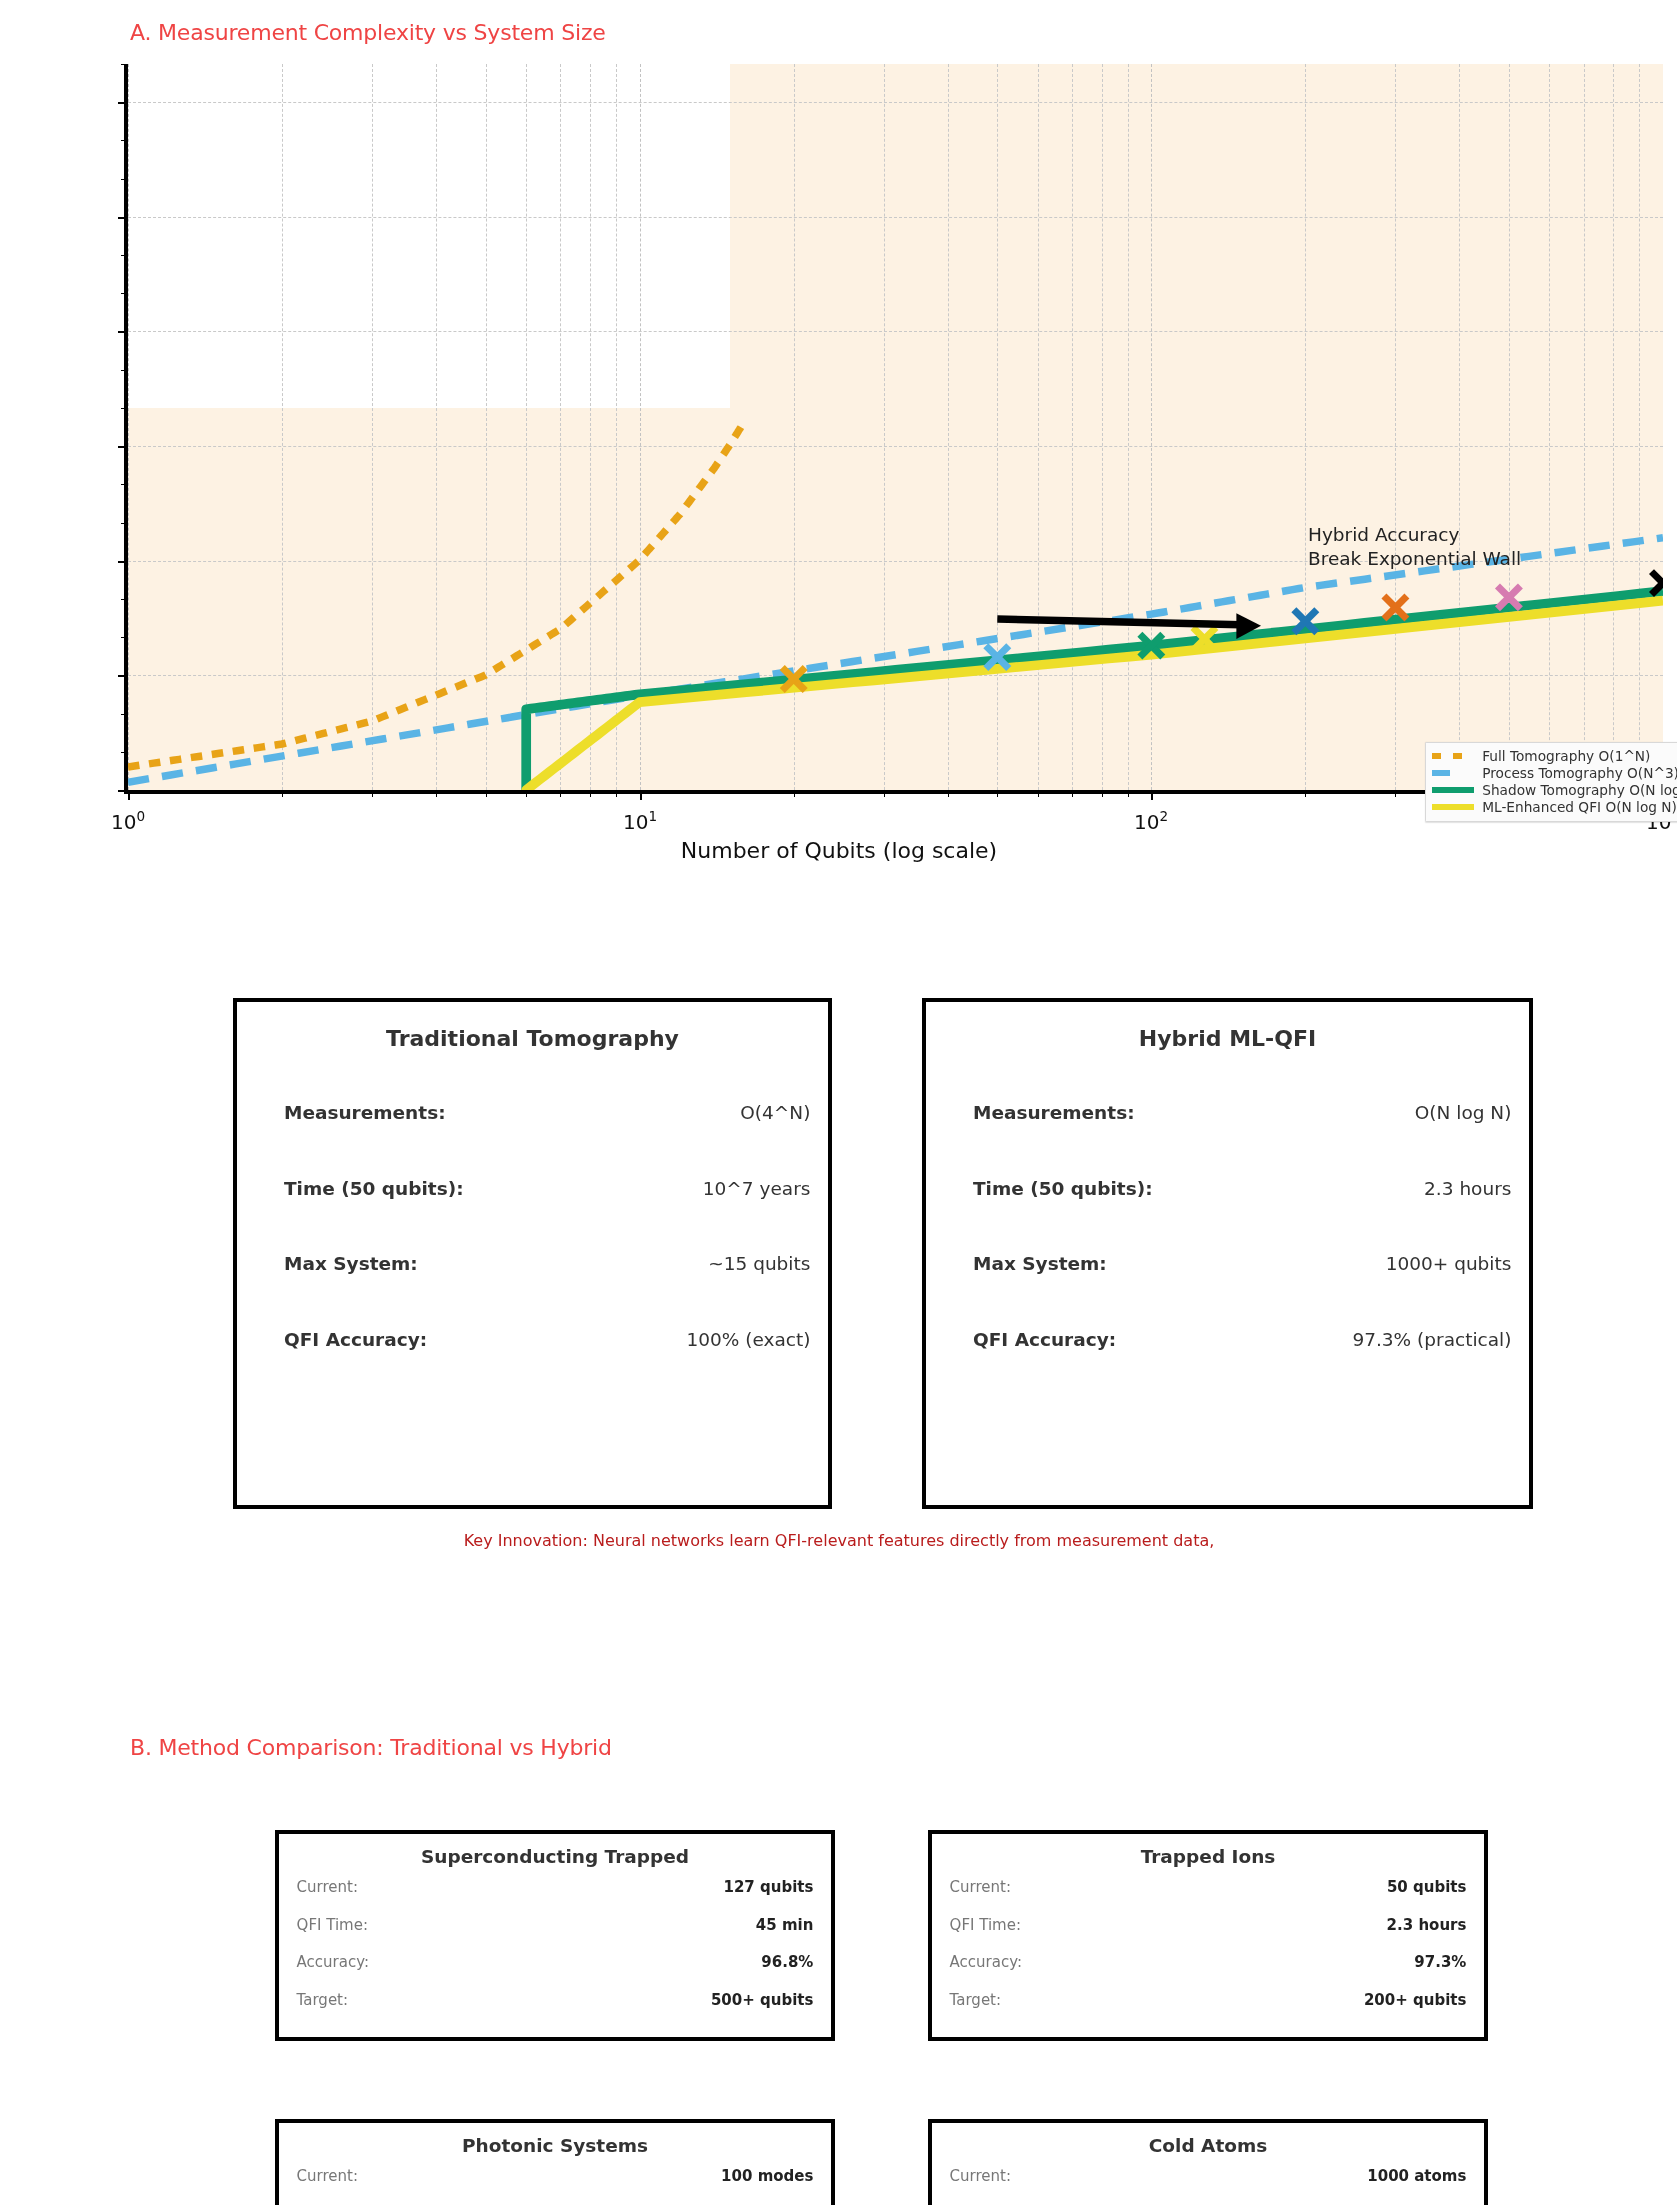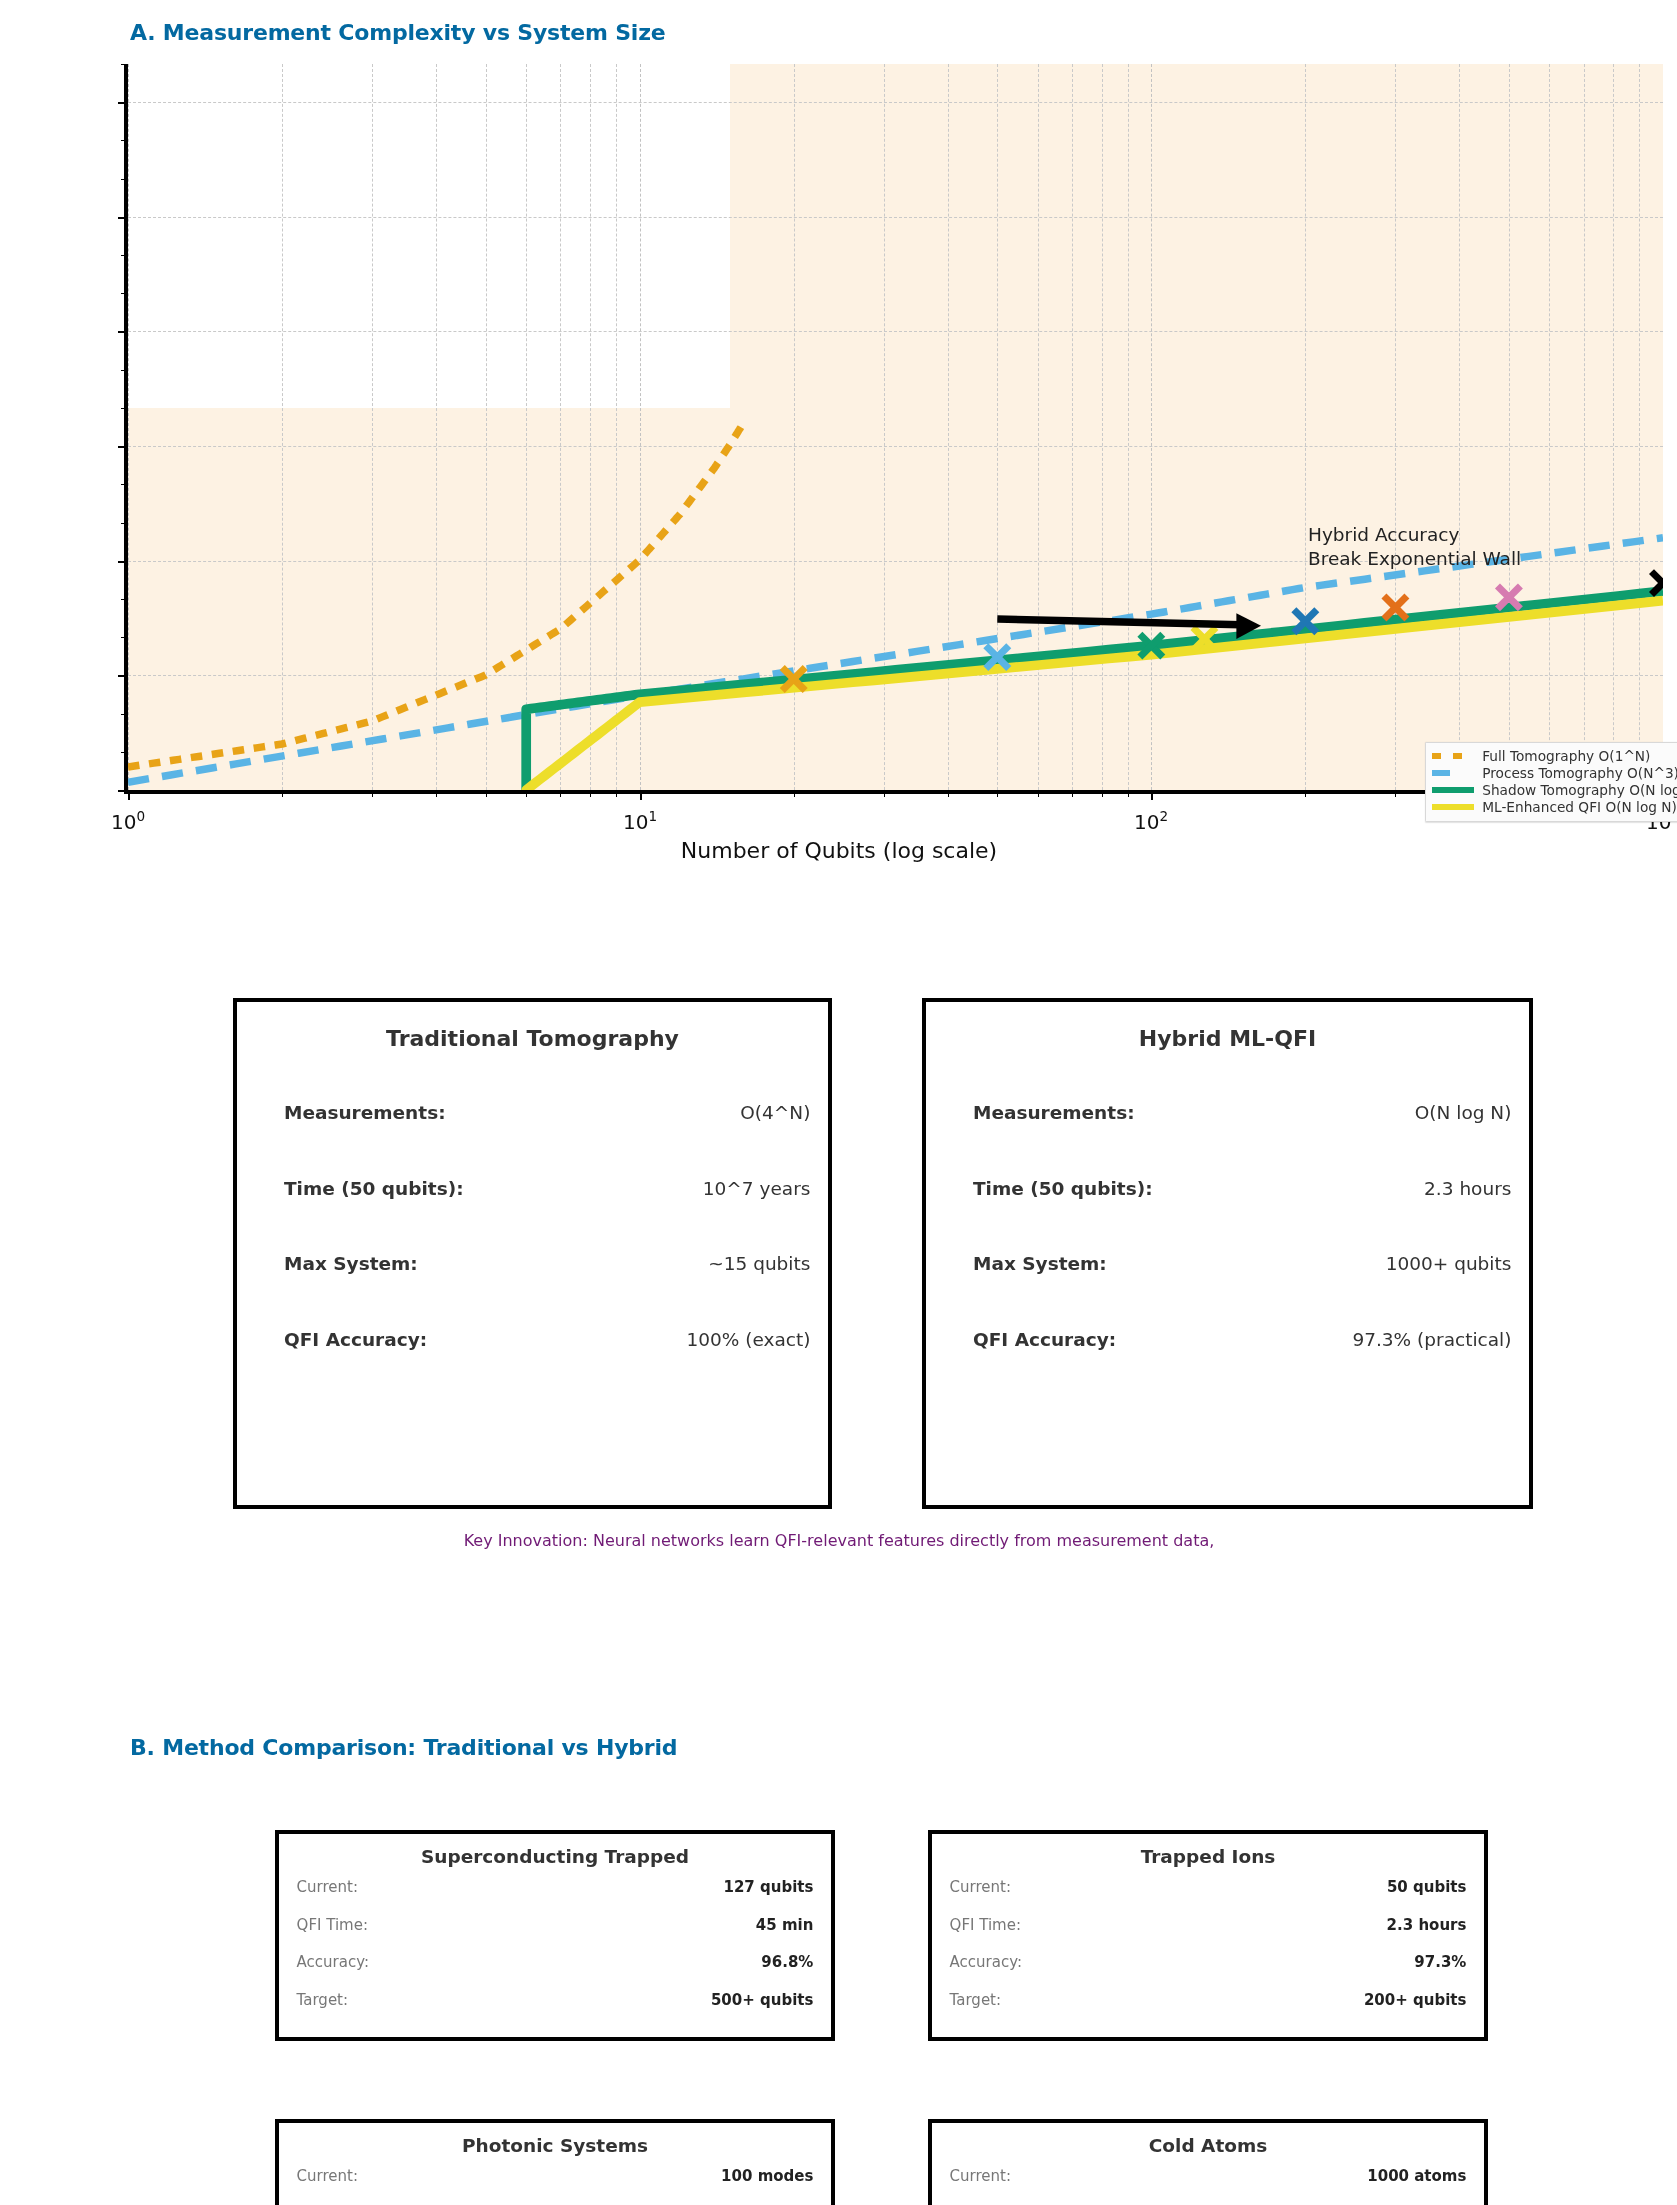--- a/index.html
+++ b/index.html
@@ -11,22 +11,22 @@
     color: #2b2b2b;
     position: relative;
     overflow: hidden;
   }
 
   
   #panelA { position:absolute; left:0; top:0; width:1678px; height:864px; }
 
   .panel-title {
     position:absolute;
-    font-weight:bold;
-    color:#0369a1;
+    font-weight:normal;
+    color:#ef4444;
     letter-spacing:-0.2px;
     white-space:nowrap;
   }
   #titleA { left:130px; top:20px; font-size:22px; }
   #titleB { left:130px; top:871px; font-size:22px; }
 
   
   #plotA {
     position:absolute;
     left:124px; top:64px;
@@ -101,21 +101,21 @@
   }
   .bigrow { position:absolute; left:0; right:0; height:22px; }
   .bigrow .k {
     position:absolute; left:47px; font-size:18.5px; font-weight:bold; color:#333; white-space:nowrap;
   }
   .bigrow .v {
     position:absolute; right:17.6px; font-size:18.5px; color:#333; white-space:nowrap;
   }
   #caption {
     position:absolute; left:0; right:0; top:666px;
-    text-align:center; font-size:16px; line-height:1.38; color:#701a75;
+    text-align:center; font-size:16px; line-height:1.38; color:#b91c1c;
   }
 
   
   #panelC { position:absolute; left:0; top:1694px; width:1678px; height:669px; }
   .smallcard {
     position:absolute;
     background:#ffffff;
     border:4px solid #000000;
   }
   #cardSC  { left:275px;  top:136px; width:560px; height:211px; }

